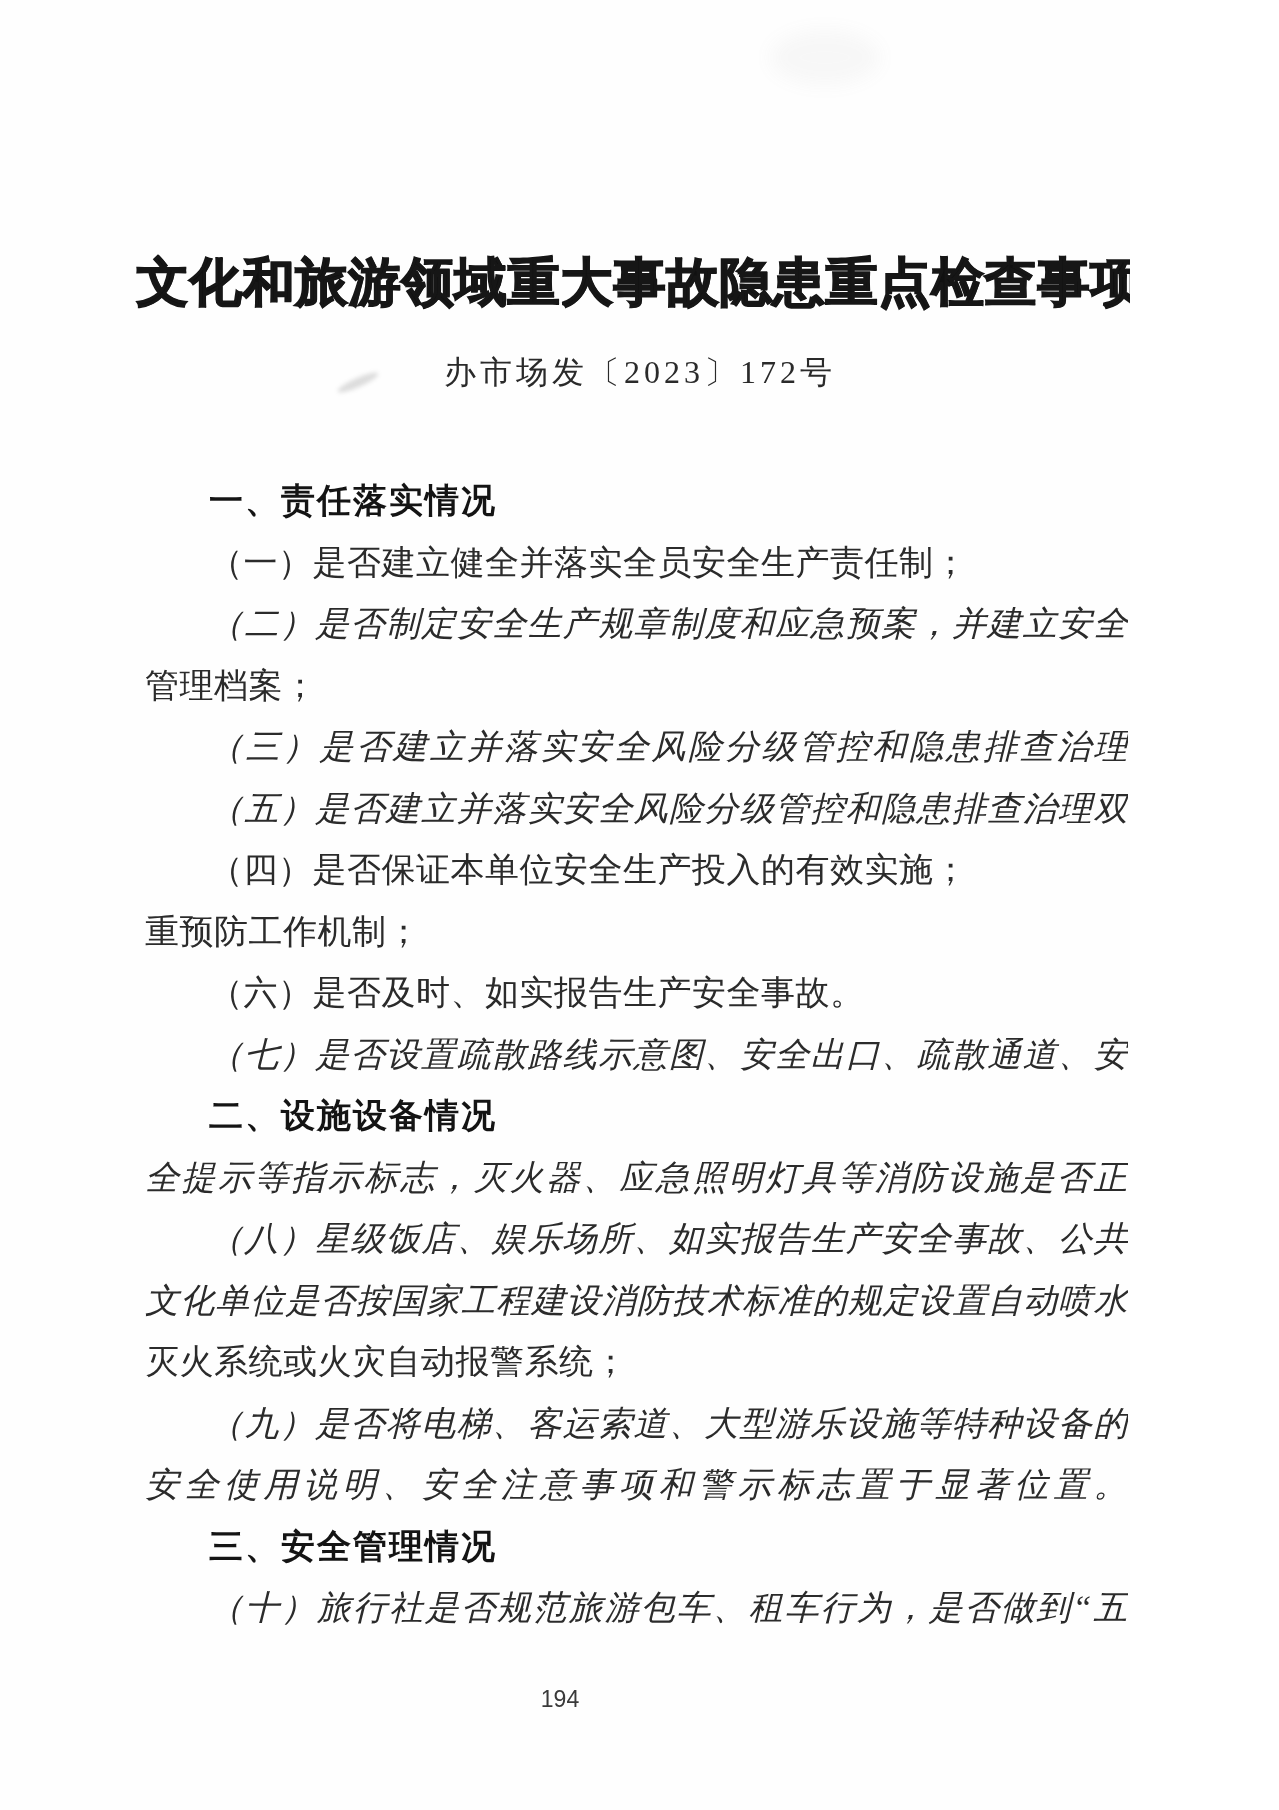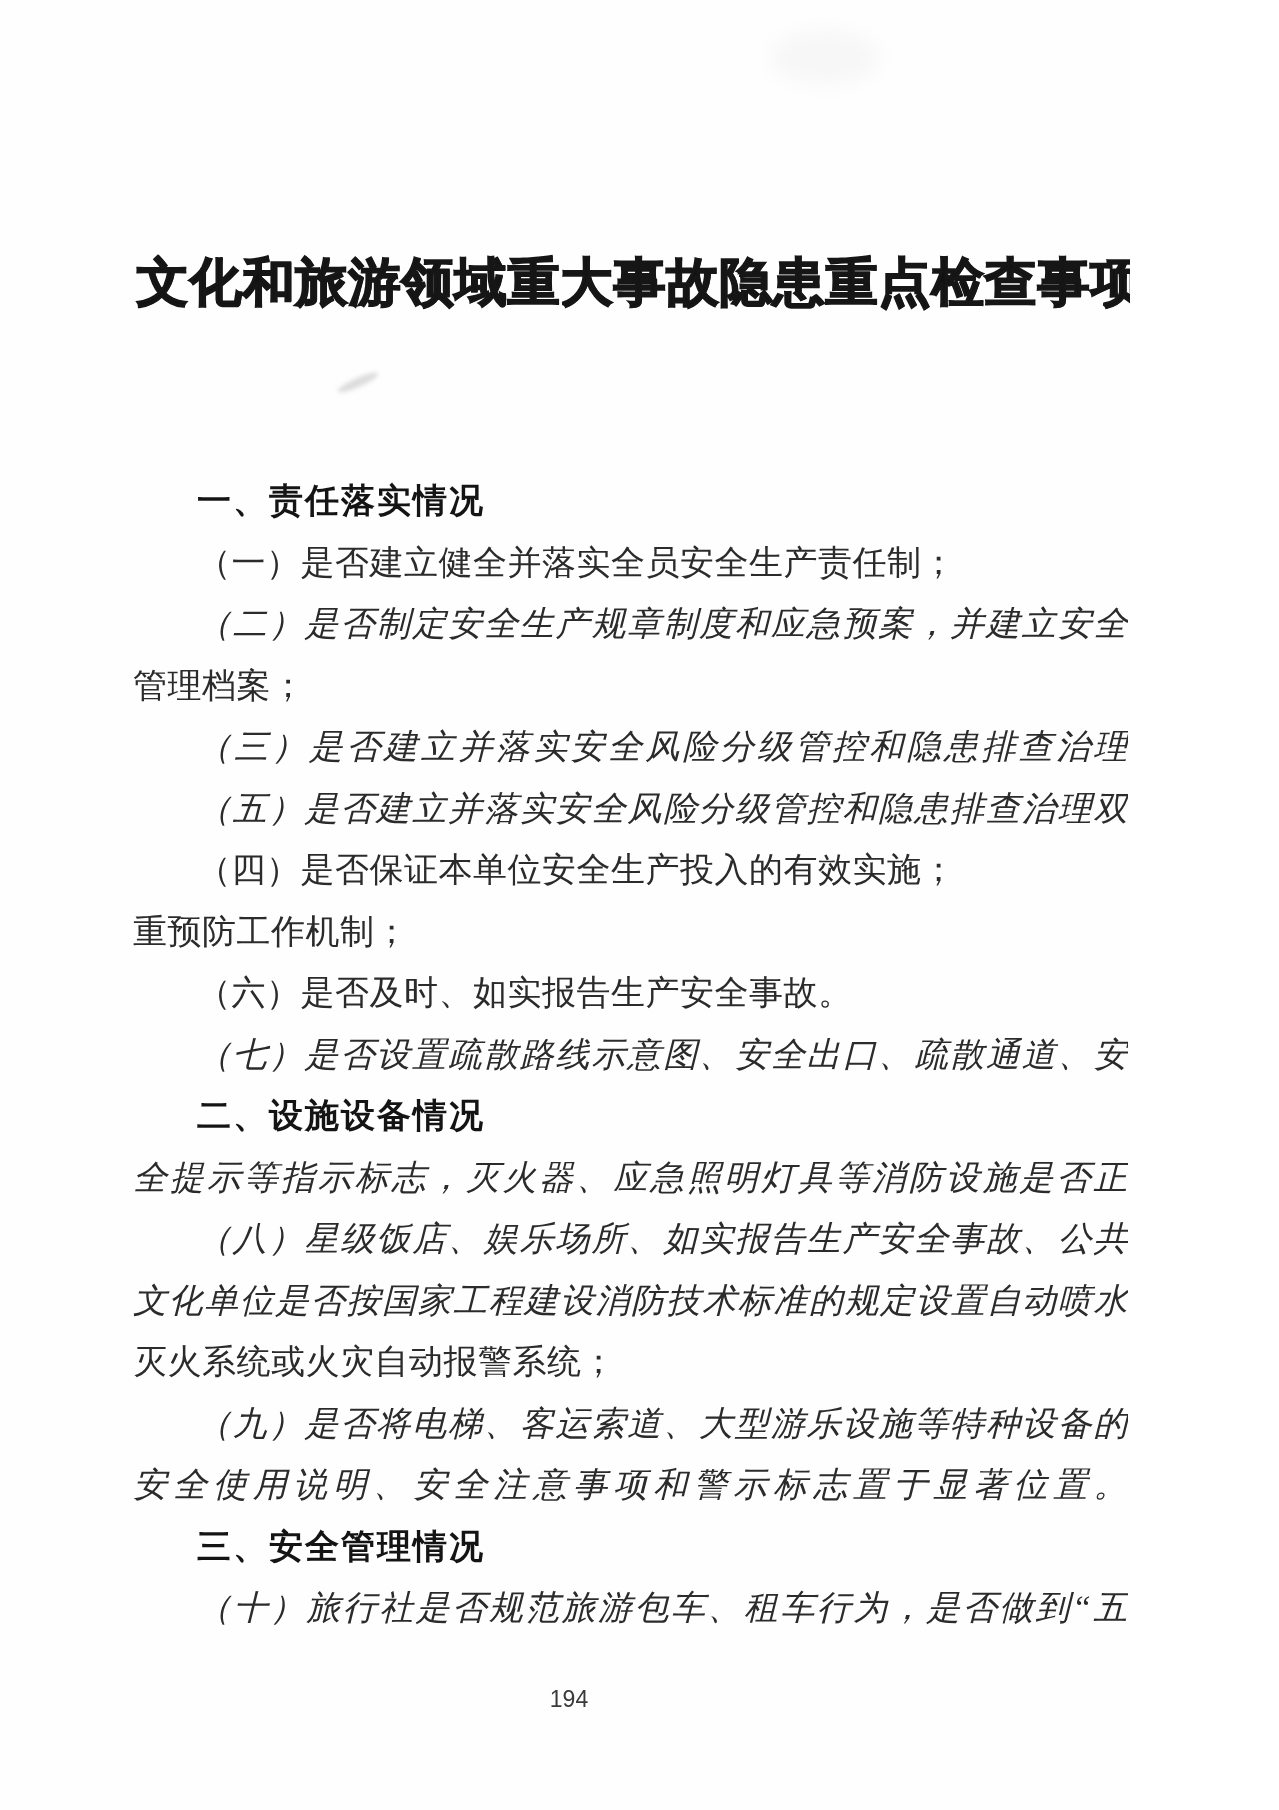--- a/index.html
+++ b/index.html
@@ -36,38 +36,39 @@
   }
   .ln{
     font-size:34px;
     line-height:61.5px;
     height:61.5px;
     letter-spacing:0.5px;
     color:#2b2b2b;
     text-align:left;
     white-space:nowrap;
     overflow:visible;
+    margin-left:12px;
   }
   .ln.indent{ text-indent:64px; }
   .ln.fill{
     white-space:normal;
     text-align:justify;
     text-align-last:justify;
     text-justify:inter-ideograph;
     overflow:hidden;
     font-style:italic;
   }
   .ln.heading{
     font-family:"Liberation Sans","DejaVu Sans",sans-serif;
     font-weight:bold;
     color:#141414;
     letter-spacing:2px;
   }
   .page-number{
-    position:absolute;top:1686px;left:9px;width:1120px;
+    position:absolute;top:1686px;left:0;width:1120px;
     text-align:center;
     font-size:23px;
     color:#3a3a3a;
     font-family:"Liberation Sans","DejaVu Sans",sans-serif;
   }
   
   .smudge{position:absolute;background:#8f8f8f;border-radius:50%;pointer-events:none;}
   .smudge-subtitle{
     left:336px;top:378px;width:44px;height:9px;
     transform:rotate(-24deg);
@@ -81,20 +82,21 @@
 </head>
 <body>
 
 <div class="page">
 
   <div class="smudge smudge-top"></div>
   <div class="smudge smudge-subtitle"></div>
 
   <div class="doc-title">文化和旅游领域重大事故隐患重点检查事项</div>
 
+  <div class="doc-number">办市场发〔2023〕172号</div>
 
   <div class="doc-body">
     <div class="ln heading indent">一、责任落实情况</div>
     <div class="ln indent">（一）是否建立健全并落实全员安全生产责任制；</div>
     <div class="ln indent fill">（二）是否制定安全生产规章制度和应急预案，并建立安全</div>
     <div class="ln">管理档案；</div>
     <div class="ln indent fill">（三）是否建立并落实安全风险分级管控和隐患排查治理双；</div>
     <div class="ln indent fill">（五）是否建立并落实安全风险分级管控和隐患排查治理双</div>
     <div class="ln indent">（四）是否保证本单位安全生产投入的有效实施；</div>
     <div class="ln">重预防工作机制；</div>

